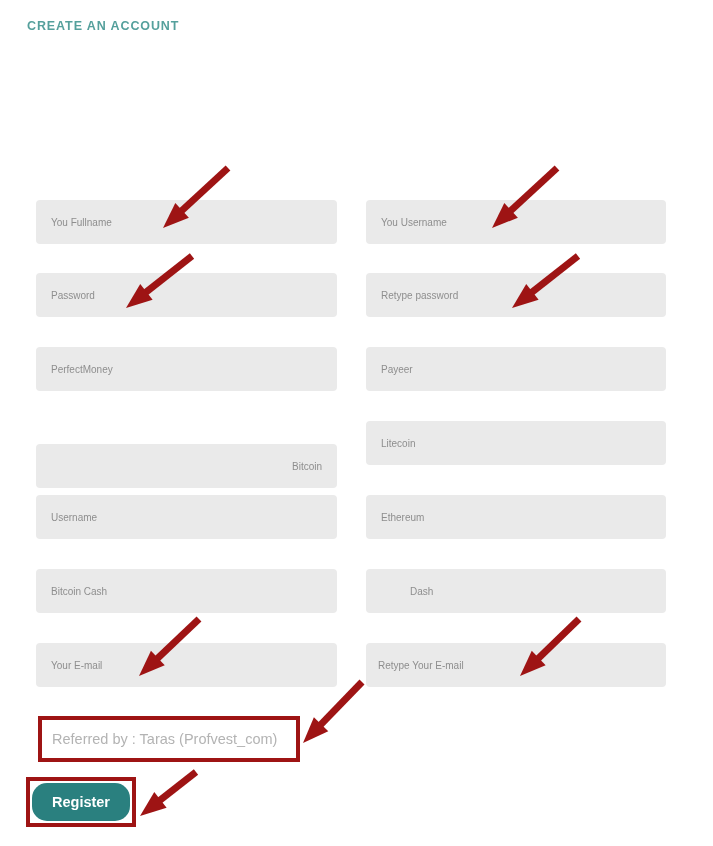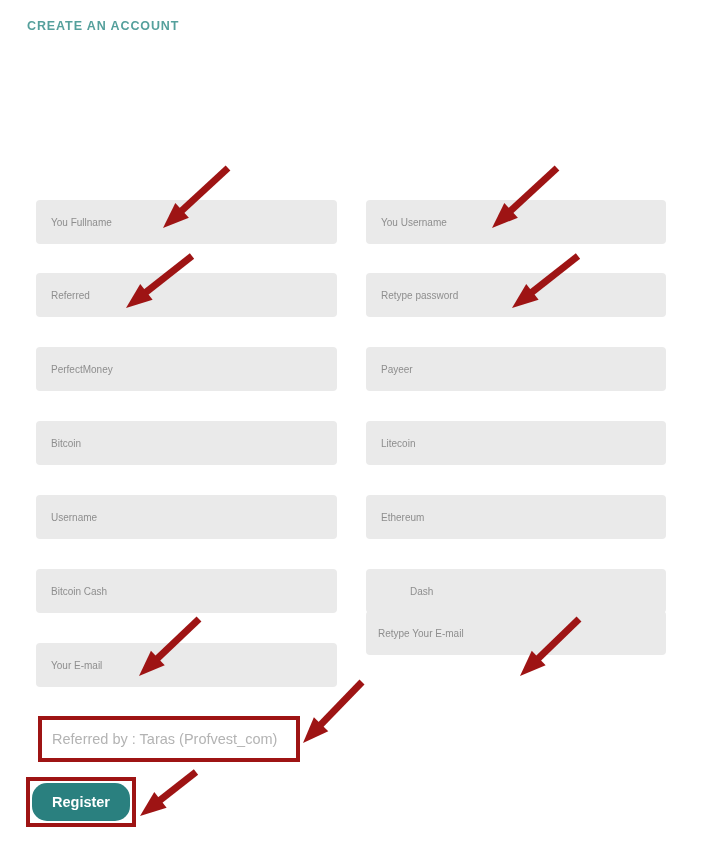--- a/index.html
+++ b/index.html
@@ -151,53 +151,53 @@
 
 
   <div id="fields-host">
       <div class="field col-left" style="top: 200px;">
         <span class="ph">You Fullname</span>
       </div>
       <div class="field col-right" style="top: 200px;">
         <span class="ph">You Username</span>
       </div>
       <div class="field col-left" style="top: 273px;">
-        <span class="ph">Referred</span>
+        <span class="ph">Password</span>
       </div>
       <div class="field col-right" style="top: 273px;">
         <span class="ph">Retype password</span>
       </div>
       <div class="field col-left" style="top: 347px;">
         <span class="ph">PerfectMoney</span>
       </div>
       <div class="field col-right" style="top: 347px;">
         <span class="ph">Payeer</span>
       </div>
-      <div class="field col-left" style="top: 421px;">
+      <div class="field col-left" style="top: 444px; justify-content: flex-end;">
         <span class="ph">Bitcoin</span>
       </div>
       <div class="field col-right" style="top: 421px;">
         <span class="ph">Litecoin</span>
       </div>
       <div class="field col-left" style="top: 495px;">
         <span class="ph">Username</span>
       </div>
       <div class="field col-right" style="top: 495px;">
         <span class="ph">Ethereum</span>
       </div>
       <div class="field col-left" style="top: 569px;">
         <span class="ph">Bitcoin Cash</span>
       </div>
       <div class="field col-right" style="top: 569px; padding-left: 44px;">
         <span class="ph">Dash</span>
       </div>
       <div class="field col-left" style="top: 643px;">
         <span class="ph">Your E-mail</span>
       </div>
-      <div class="field col-right" style="top: 611px; padding-left: 12px;">
+      <div class="field col-right" style="top: 643px; padding-left: 12px;">
         <span class="ph">Retype Your E-mail</span>
       </div>
     </div>
 
   <div class="field referral">
     <span class="ph">Referred by : Taras (Profvest_com)</span>
   </div>
 
   <button class="register-btn">Register</button>
 

